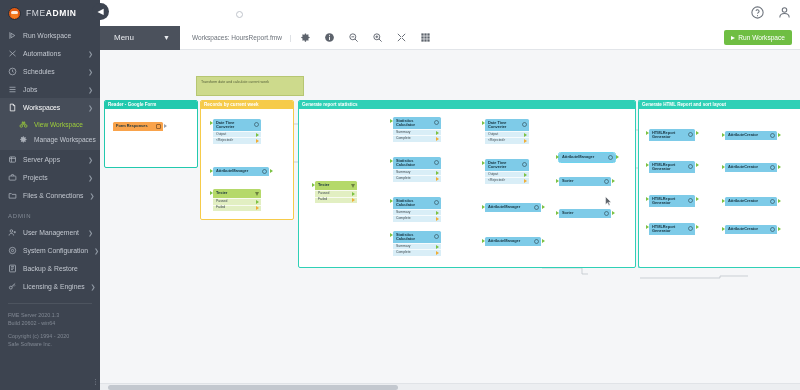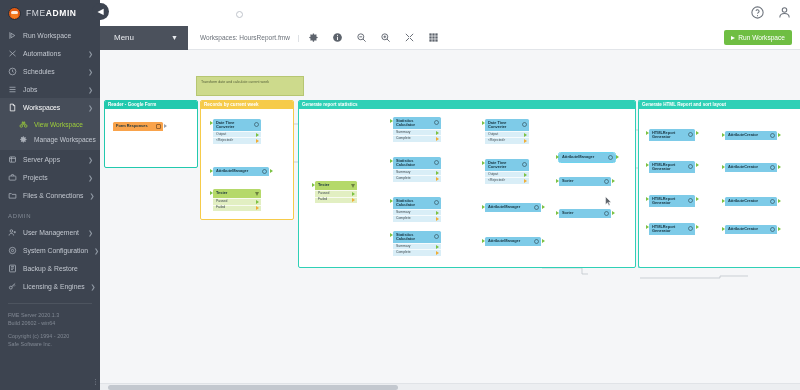--- a/index.html
+++ b/index.html
@@ -77,21 +77,21 @@
   .sidebar-footer { padding: 0 8px; font-size: 5.4px; color: #818893; line-height: 1.55; }
   .sidebar-footer p { margin-bottom: 4px; }
 
   
   .toolbar {
     position: absolute; left: 100px; top: 26px; width: 700px; height: 24px;
     background: #ffffff; display: flex; align-items: center;
     border-bottom: 1px solid #e2e5e9;
   }
   .menu-btn {
-    width: 88px; height: 24px; background: #4b515c; color: #e8eaee;
+    width: 80px; height: 24px; background: #4b515c; color: #e8eaee;
     font-size: 8px; display: flex; align-items: center;
     justify-content: space-between; padding: 0 10px 0 14px; cursor: pointer;
   }
   .menu-btn .chev { font-size: 7px; }
   .tb-path { font-size: 6.5px; color: #6b7179; margin-left: 12px; }
   .tb-sep { color: #c9ced4; font-size: 7px; margin: 0 8px; }
   .tools { display: flex; align-items: center; gap: 13px; }
   .tool { width: 11px; height: 11px; color: #5d636c; cursor: pointer; }
   .tool svg { display: block; }
   .run-btn {

